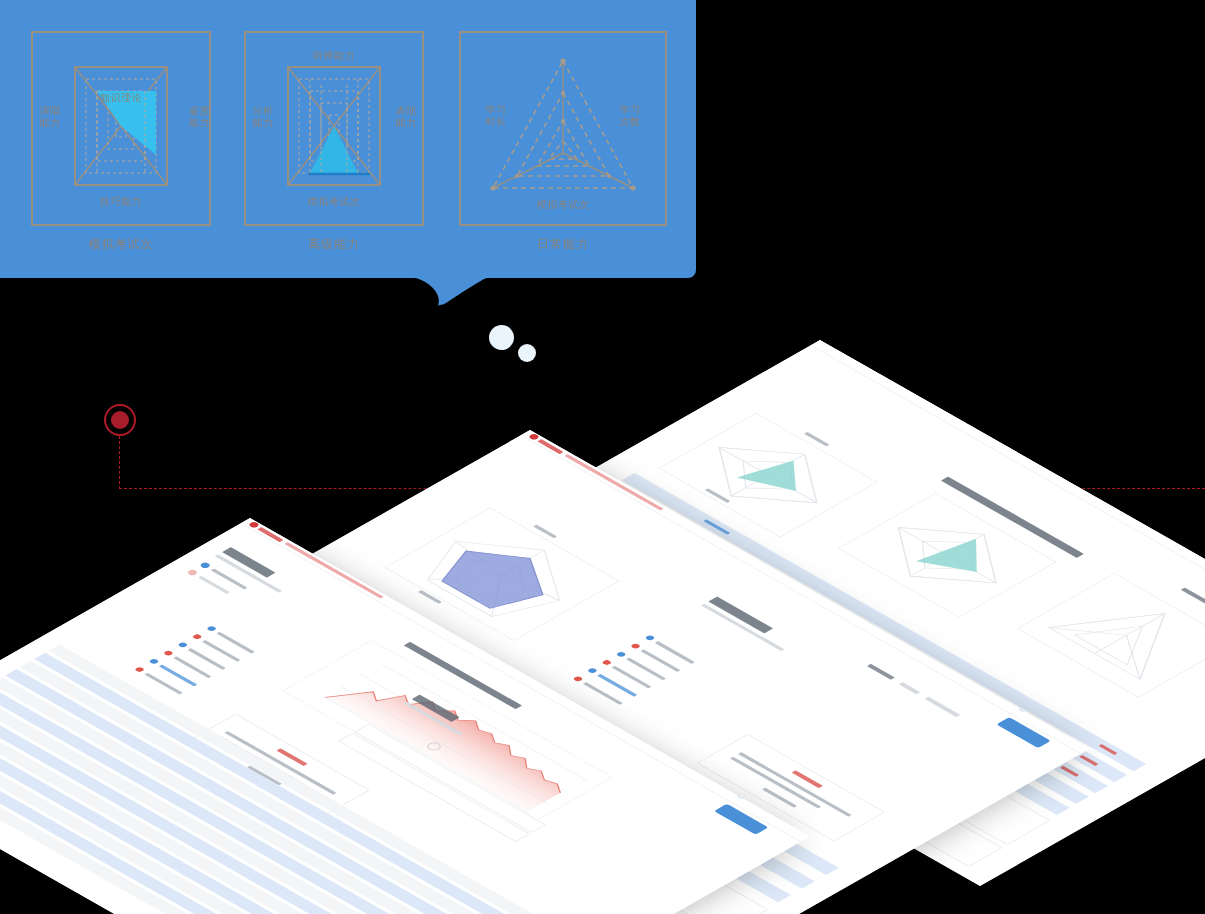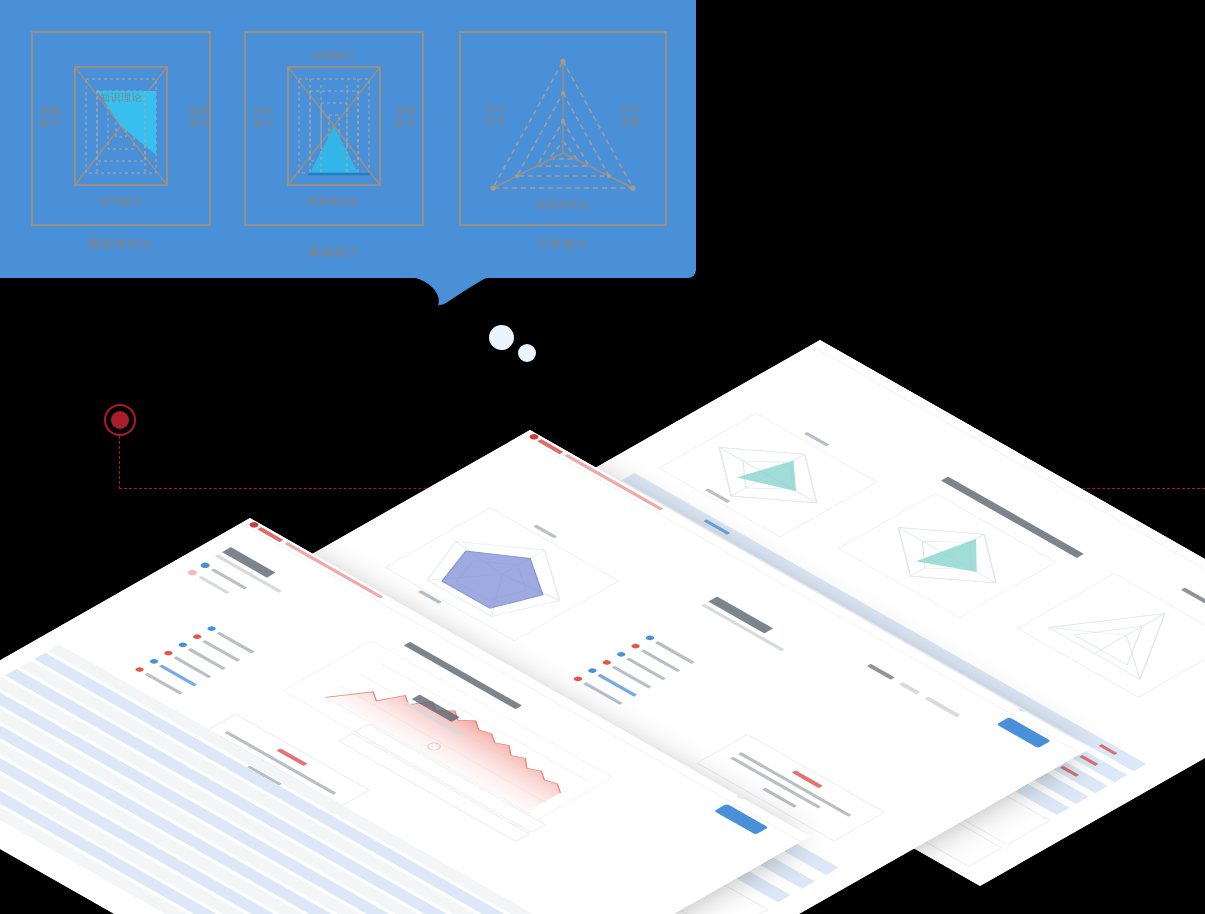--- a/index.html
+++ b/index.html
@@ -130,21 +130,21 @@
         <line x1="101" y1="52" x2="101" y2="140"></line>
       </g>
     </svg>
   </div>
   <div class="axis-label" style="left:274px;top:50px;width:120px;">听辨能力</div>
   <div class="axis-label" style="left:246px;top:105px;width:34px;">分析
 能力</div>
   <div class="axis-label" style="left:389px;top:105px;width:34px;">表现
 能力</div>
   <div class="axis-label" style="left:274px;top:196px;width:120px;">模拟考试次</div>
-  <div class="panel-caption" style="left:244px;top:236px;width:180px;margin-top:8px;">高级能力</div>
+  <div class="panel-caption" style="left:244px;top:236px;width:180px;">高级能力</div>
 
   <div class="panel-box" style="position:absolute;left:459px;top:31px;width:208px;height:195px;">
     <svg width="204" height="191" viewBox="0 0 204 191" style="display:block">
       <g stroke="#a79c8c" fill="none" stroke-width="1.6" stroke-dasharray="5,4">
         <polygon points="102,28 172,155 32,155"></polygon>
         <polygon points="102,60 148,143 56,143"></polygon>
         <polygon points="102,88 128,133 76,133"></polygon>
         <polygon points="102,108 116,126 88,126"></polygon>
       </g>
       <g stroke="#9a8f80" fill="none" stroke-width="1.4">

